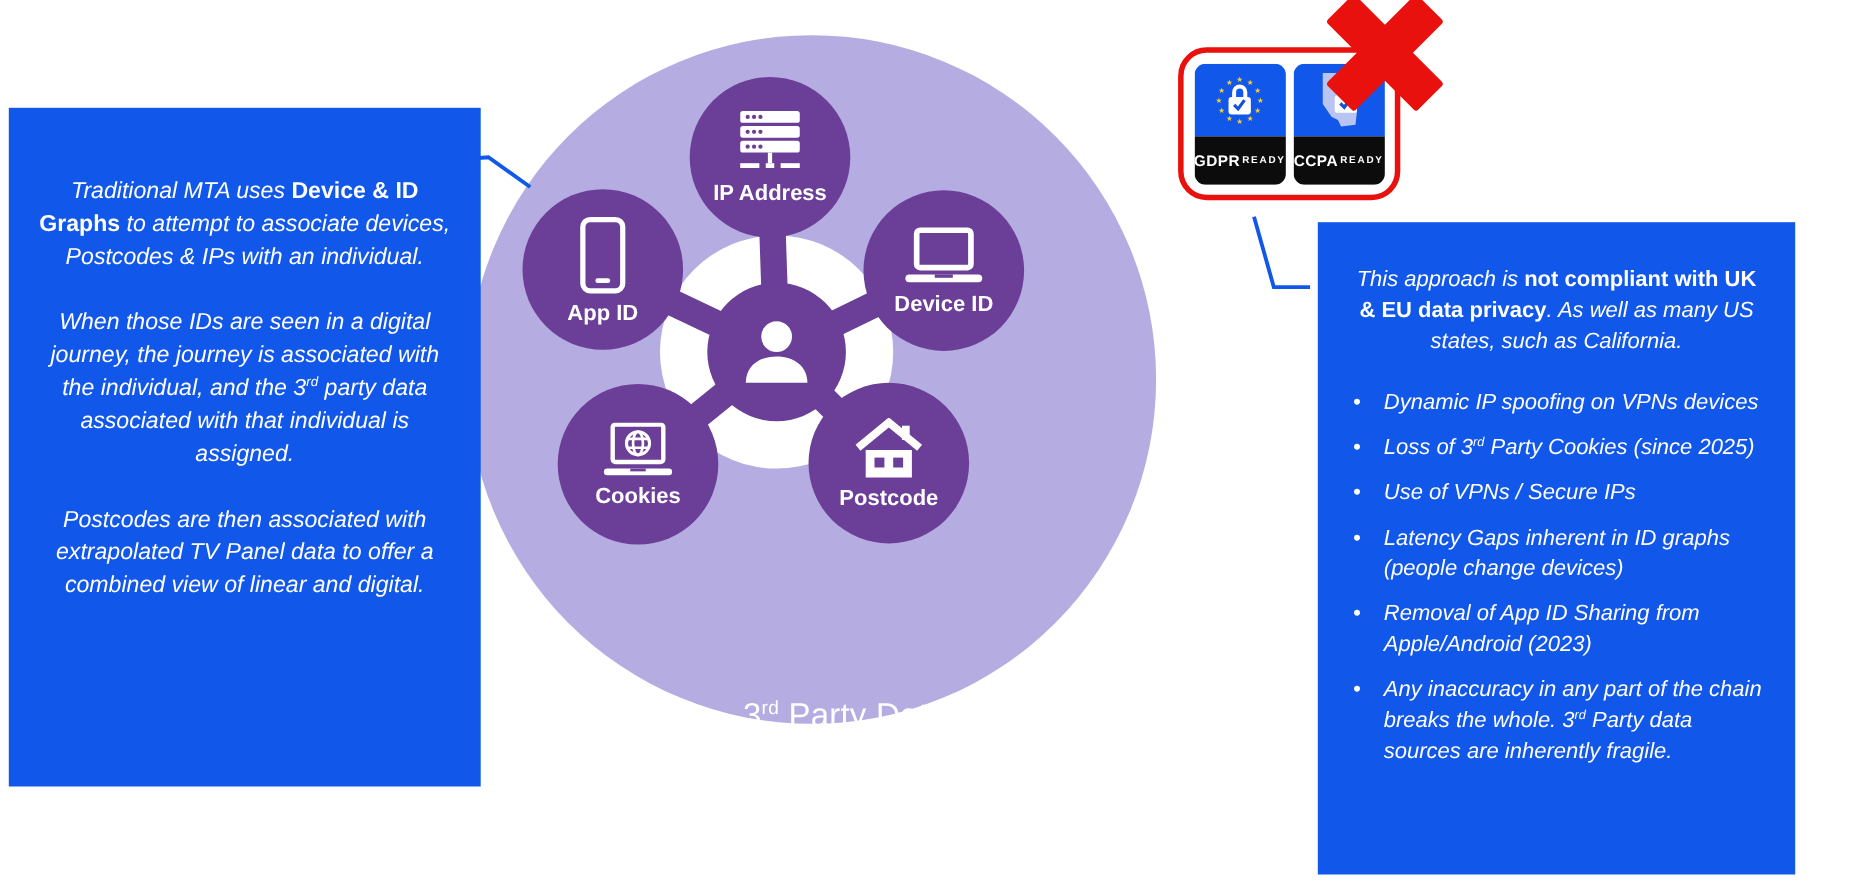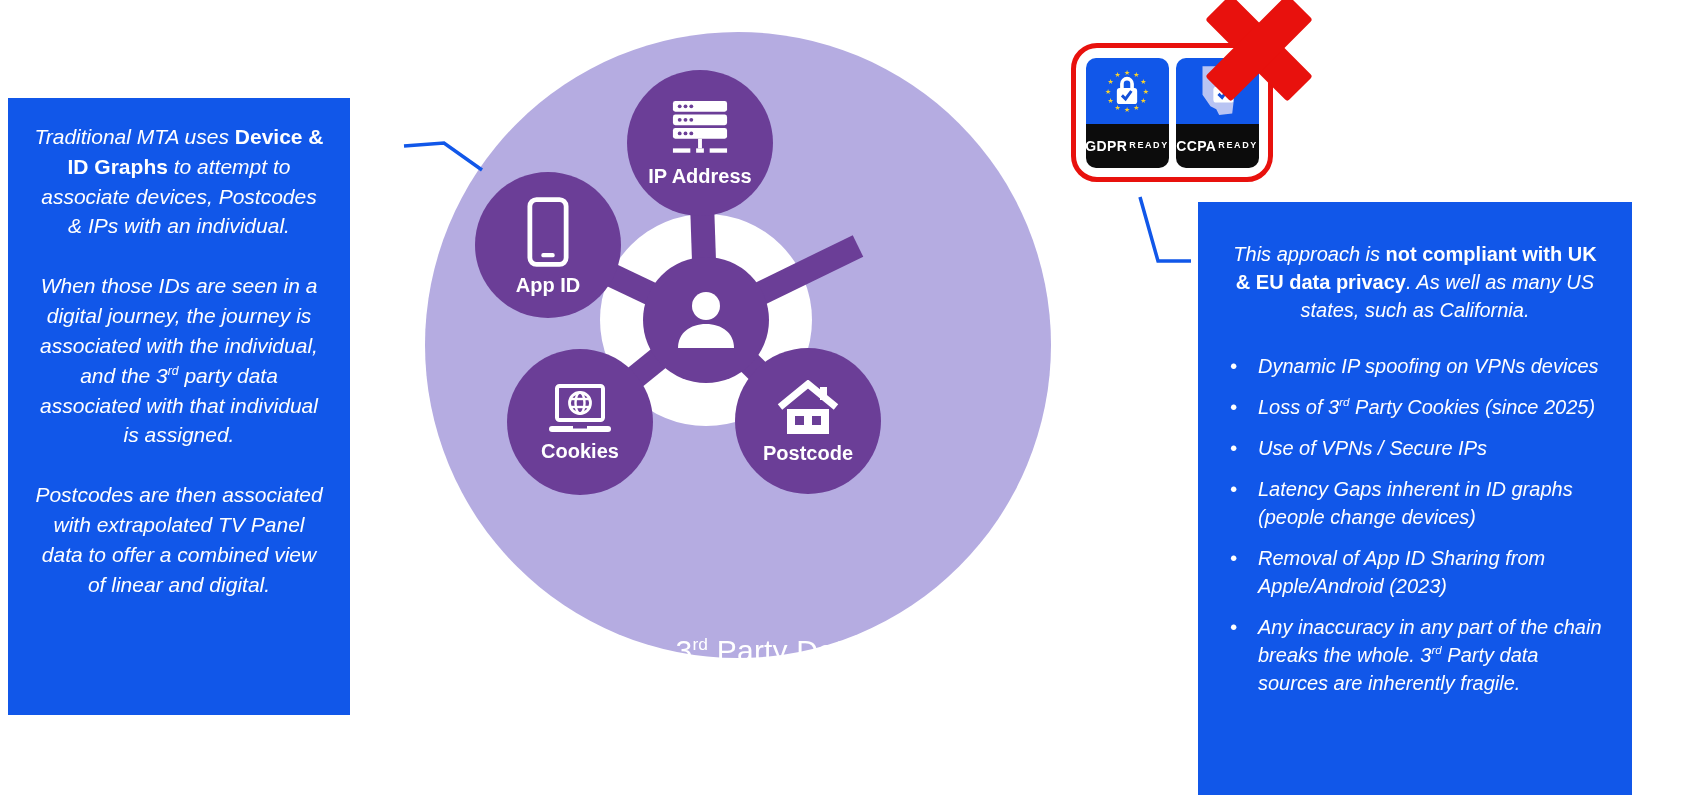--- a/index.html
+++ b/index.html
@@ -21,21 +21,21 @@
   .node-device{left:785px;top:173px;}
   .node-cookies{left:507px;top:349px;}
   .node-postcode{left:735px;top:348px;}
   .node-label{color:#fff;font-weight:700;font-size:20px;line-height:1;}
   .center-caption{left:593px;top:634px;width:350px;text-align:center;color:#ffffff;
     font-size:30px;font-weight:400;letter-spacing:.2px;}
   sup{font-size:58%;line-height:0;vertical-align:super;}
   
   .note{background:#1157E9;color:#ffffff;font-style:italic;box-sizing:border-box;}
   .note b{font-style:normal;font-weight:700;}
-  .note-left{left:8px;top:98px;width:342px;height:617px;padding:24px 24px 0;
+  .note-left{left:8px;top:98px;width:429px;height:617px;padding:61px 24px 0;
     font-size:21px;line-height:1.42;text-align:center;}
   .note-left p{margin:0 0 30px;}
   .note-right{left:1198px;top:202px;width:434px;height:593px;padding:38px 30px 0;
     font-size:20px;line-height:1.4;}
   .note-right .centered{text-align:center;margin:0 0 28px;}
   .gap-list{list-style:none;margin:6px 0 0;padding:0;}
   .gap-list li{display:flex;margin:0 0 13px;}
   .gap-list .marker{flex:0 0 28px;text-align:left;padding-left:2px;}
   .gap-list .gap-text{flex:1;}
   
@@ -108,20 +108,28 @@
   </div>
 
   <div class="abs node node-app">
     <svg width="42" height="72" viewBox="0 0 44 74">
       <rect x="3" y="3" width="38" height="68" rx="7" fill="none" stroke="#ffffff" stroke-width="5"></rect>
       <rect x="15" y="59" width="14" height="4.5" rx="2" fill="#ffffff"></rect>
     </svg>
     <div class="node-label">App ID</div>
   </div>
 
+  <div class="abs node node-device">
+    <svg width="74" height="54" viewBox="0 0 72 52">
+      <rect x="12" y="3" width="48" height="33" rx="3" fill="none" stroke="#ffffff" stroke-width="5"></rect>
+      <rect x="2" y="42" width="68" height="7" rx="3.5" fill="#ffffff"></rect>
+      <rect x="28" y="42" width="16" height="3" fill="#6B3E97"></rect>
+    </svg>
+    <div class="node-label">Device ID</div>
+  </div>
 
   <div class="abs node node-cookies">
     <svg width="66" height="50" viewBox="0 0 66 50">
       <rect x="10" y="2" width="46" height="34" rx="2.5" fill="none" stroke="#ffffff" stroke-width="4"></rect>
       <circle cx="33" cy="19" r="10.5" fill="none" stroke="#ffffff" stroke-width="2.8"></circle>
       <ellipse cx="33" cy="19" rx="4.5" ry="10.5" fill="none" stroke="#ffffff" stroke-width="2.4"></ellipse>
       <line x1="22.8" y1="15" x2="43.2" y2="15" stroke="#ffffff" stroke-width="2.4"></line>
       <line x1="22.8" y1="23" x2="43.2" y2="23" stroke="#ffffff" stroke-width="2.4"></line>
       <rect x="2" y="42" width="62" height="6" rx="3" fill="#ffffff"></rect>
       <rect x="26" y="42" width="14" height="2.5" fill="#6B3E97"></rect>

